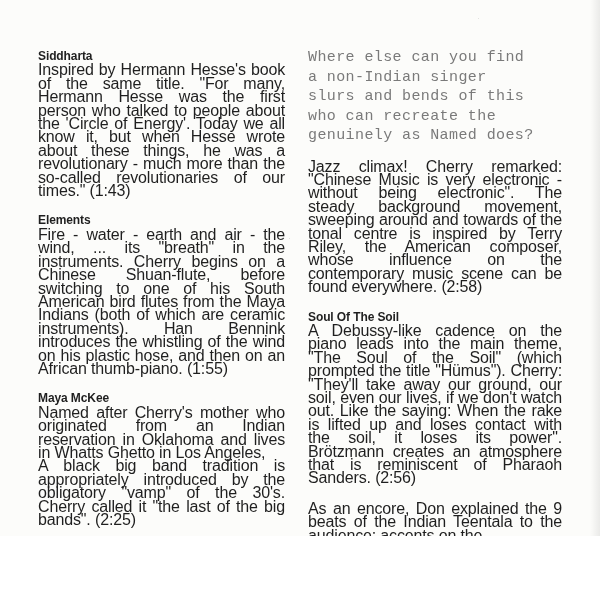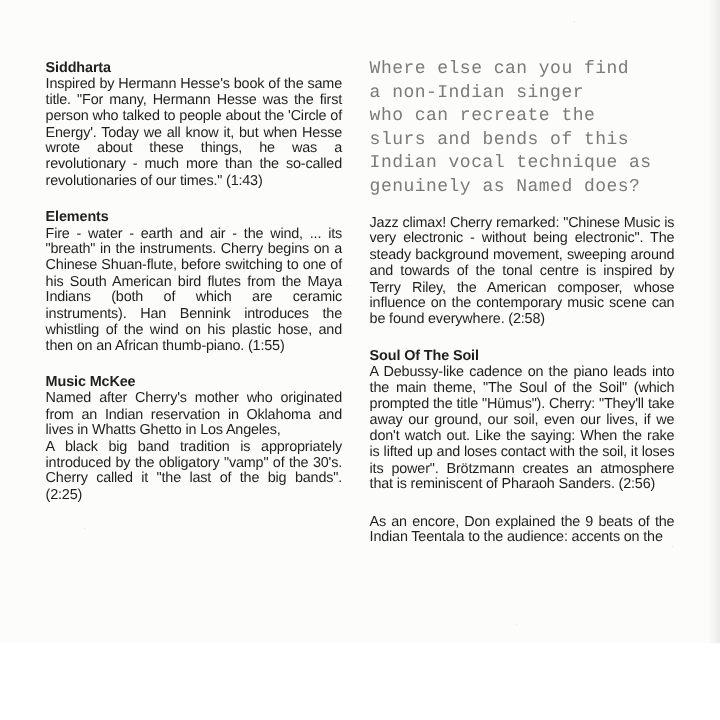--- a/index.html
+++ b/index.html
@@ -28,21 +28,21 @@
   .col-right { left: 308px; width: 254px; top: 48px; }
   .section { margin-bottom: 17px; }
   .section-heading {
     font-size: 12px;
     font-weight: bold;
     color: var(--text-color);
     line-height: 13.4px;
     letter-spacing: -0.1px;
   }
   .section-body {
-    font-size: 12px;
+    font-size: 16px;
     color: var(--text-color);
     line-height: 13.4px;
     text-align: justify;
     white-space: pre-line;
     letter-spacing: -0.15px;
   }
   .pull-quote {
     margin-bottom: 14px;
     color: var(--quote-color);
     font-family: "Liberation Mono", "DejaVu Sans Mono", monospace;
@@ -91,33 +91,32 @@
   <div class="col col-left">
     <div class="section">
       <div class="section-heading">Siddharta</div>
       <div class="section-body">Inspired by Hermann Hesse's book of the same title. "For many, Hermann Hesse was the first person who talked to people about the 'Circle of Energy'. Today we all know it, but when Hesse wrote about these things, he was a revolutionary - much more than the so-called revolutionaries of our times." (1:43)</div>
     </div>
     <div class="section">
       <div class="section-heading">Elements</div>
       <div class="section-body">Fire - water - earth and air - the wind, ... its "breath" in the instruments. Cherry begins on a Chinese Shuan-flute, before switching to one of his South American bird flutes from the Maya Indians (both of which are ceramic instruments). Han Bennink introduces the whistling of the wind on his plastic hose, and then on an African thumb-piano. (1:55)</div>
     </div>
     <div class="section">
-      <div class="section-heading">Music McKee</div>
+      <div class="section-heading">Maya McKee</div>
       <div class="section-body">Named after Cherry's mother who originated from an Indian reservation in Oklahoma and lives in Whatts Ghetto in Los Angeles,
 A black big band tradition is appropriately introduced by the obligatory "vamp" of the 30's. Cherry called it "the last of the big bands". (2:25)</div>
     </div>
   </div>
 
   <div class="col col-right">
     <div class="pull-quote">
       <div>Where else can you find</div>
       <div>a non-Indian singer</div>
+      <div>slurs and bends of this</div>
       <div>who can recreate the</div>
-      <div>slurs and bends of this</div>
-      <div>Indian vocal technique as</div>
       <div>genuinely as Named does?</div>
     </div>
     <div class="section">
       <div class="section-body">Jazz climax! Cherry remarked: "Chinese Music is very electronic - without being electronic". The steady background movement, sweeping around and towards of the tonal centre is inspired by Terry Riley, the American composer, whose influence on the contemporary music scene can be found everywhere. (2:58)</div>
     </div>
     <div class="section">
       <div class="section-heading">Soul Of The Soil</div>
       <div class="section-body">A Debussy-like cadence on the piano leads into the main theme, "The Soul of the Soil" (which prompted the title "Hümus"). Cherry: "They'll take away our ground, our soil, even our lives, if we don't watch out. Like the saying: When the rake is lifted up and loses contact with the soil, it loses its power". Brötzmann creates an atmosphere that is reminiscent of Pharaoh Sanders. (2:56)</div>
     </div>
     <div class="section">

